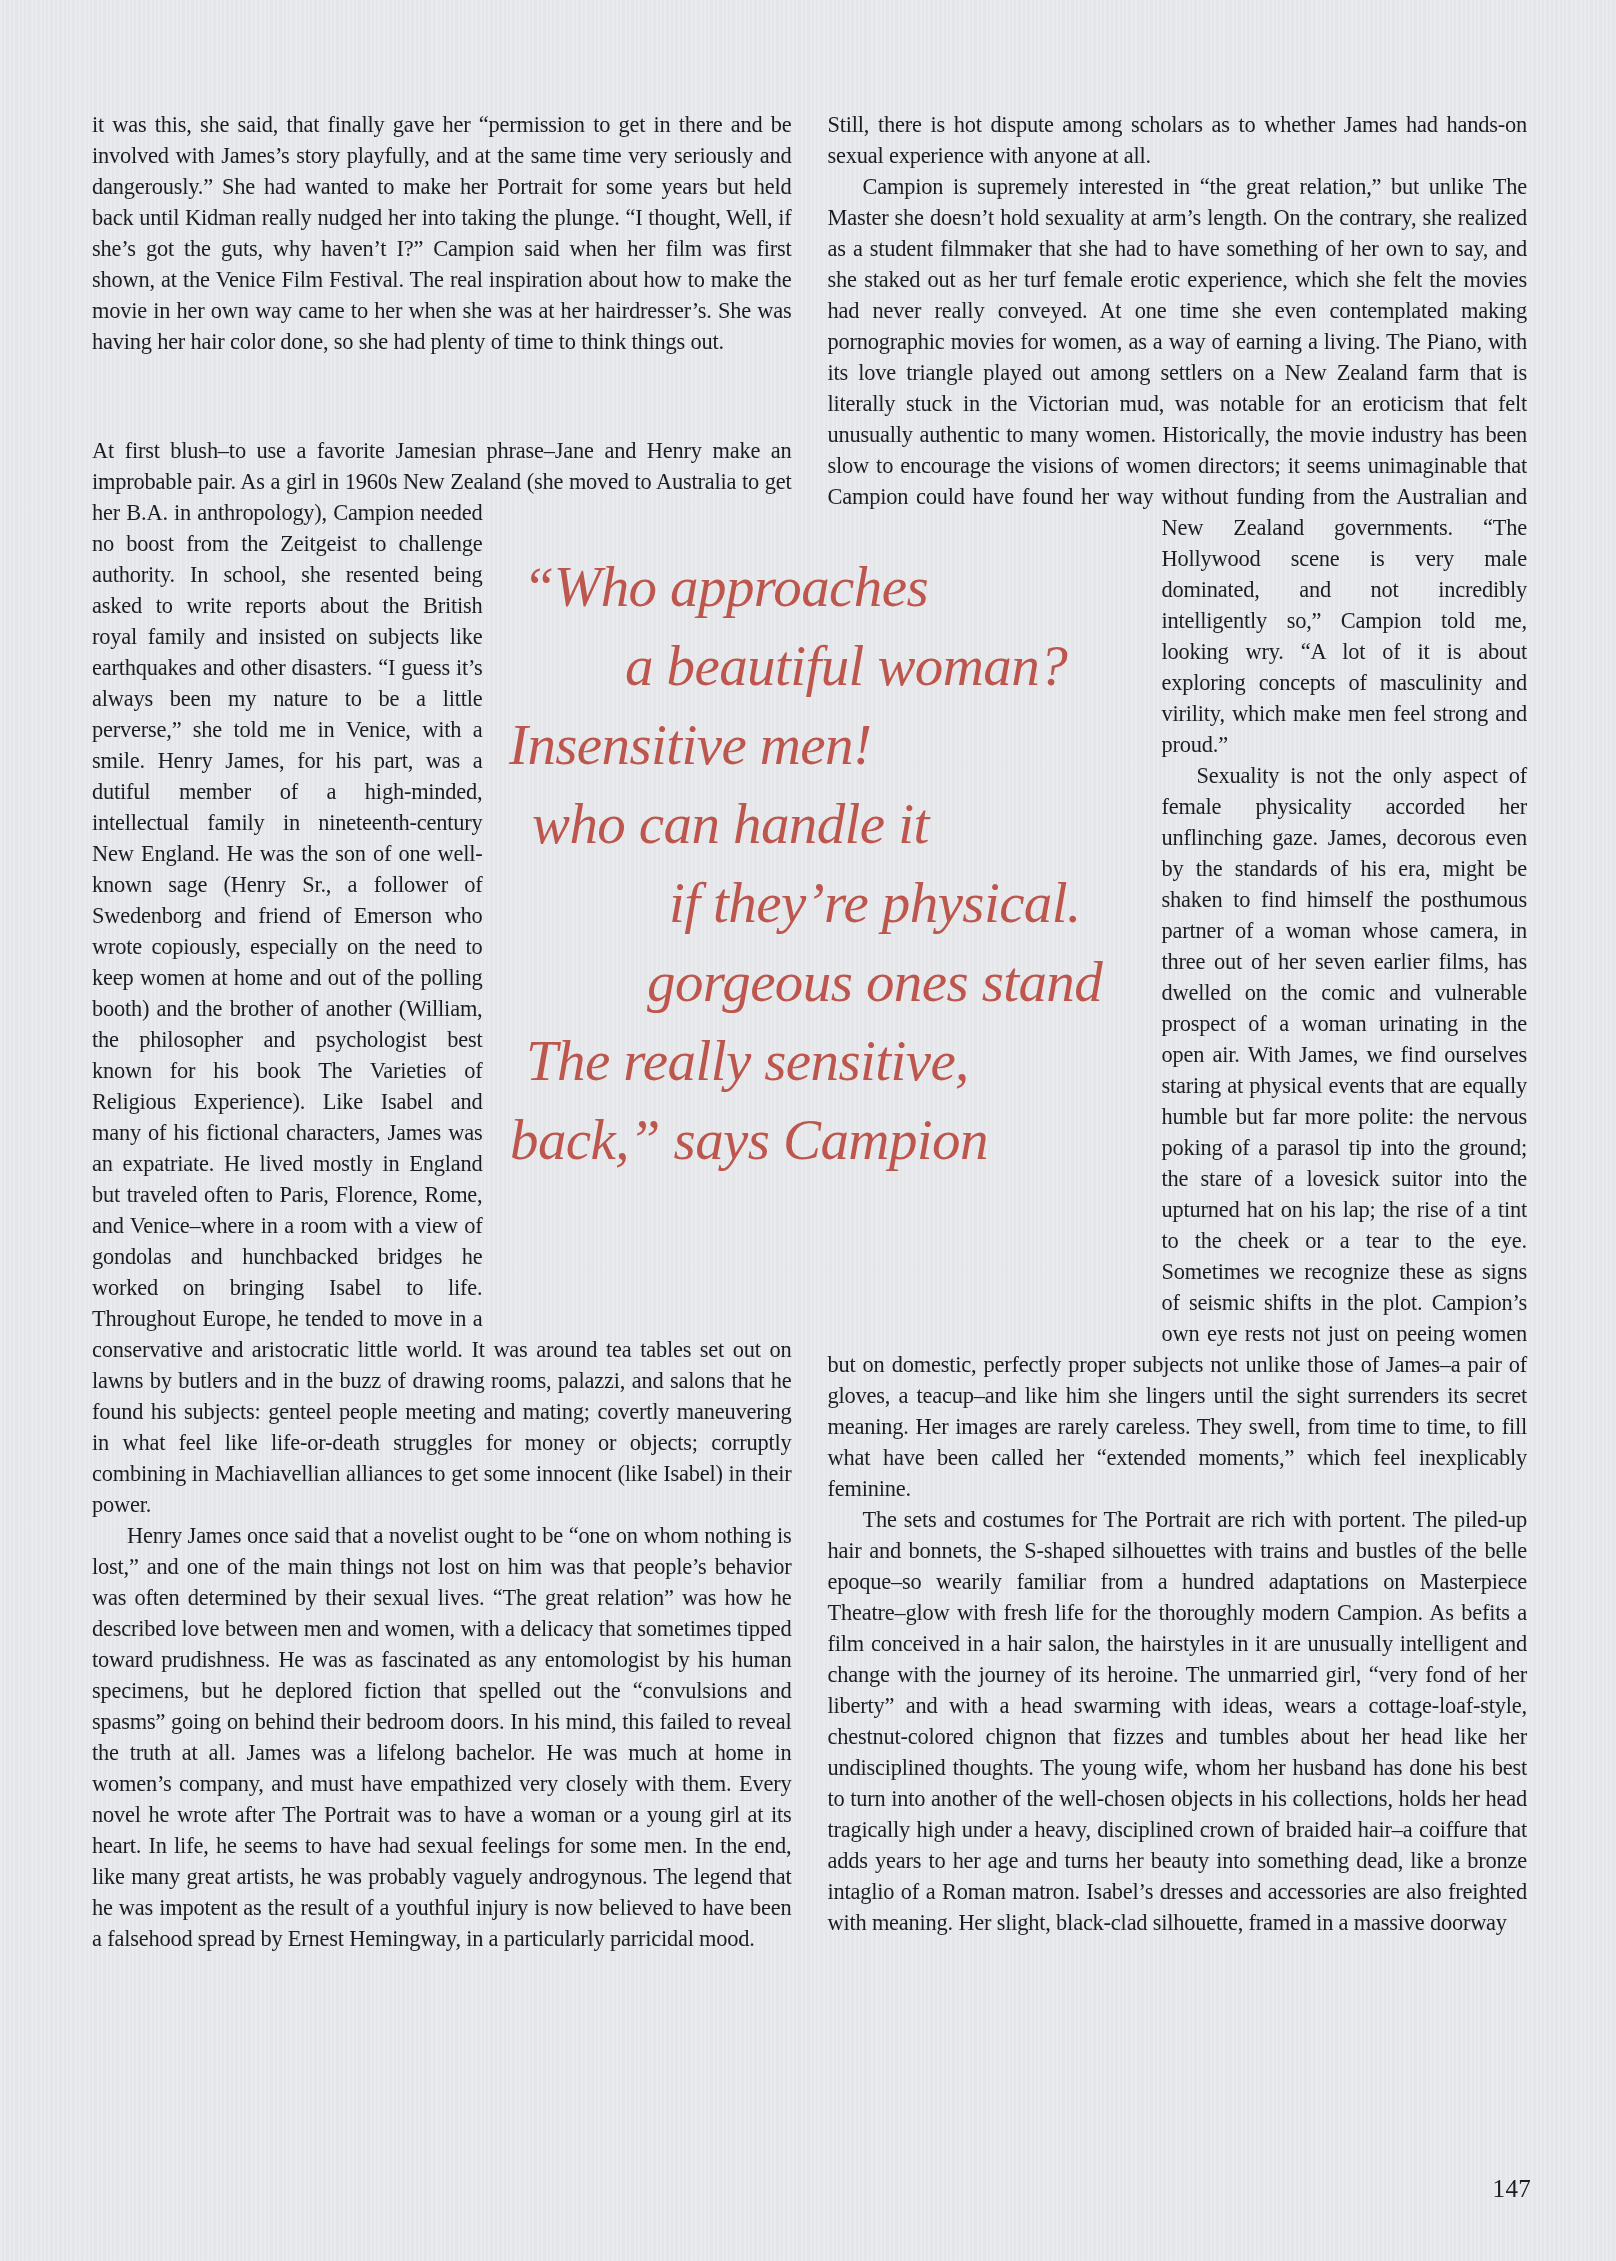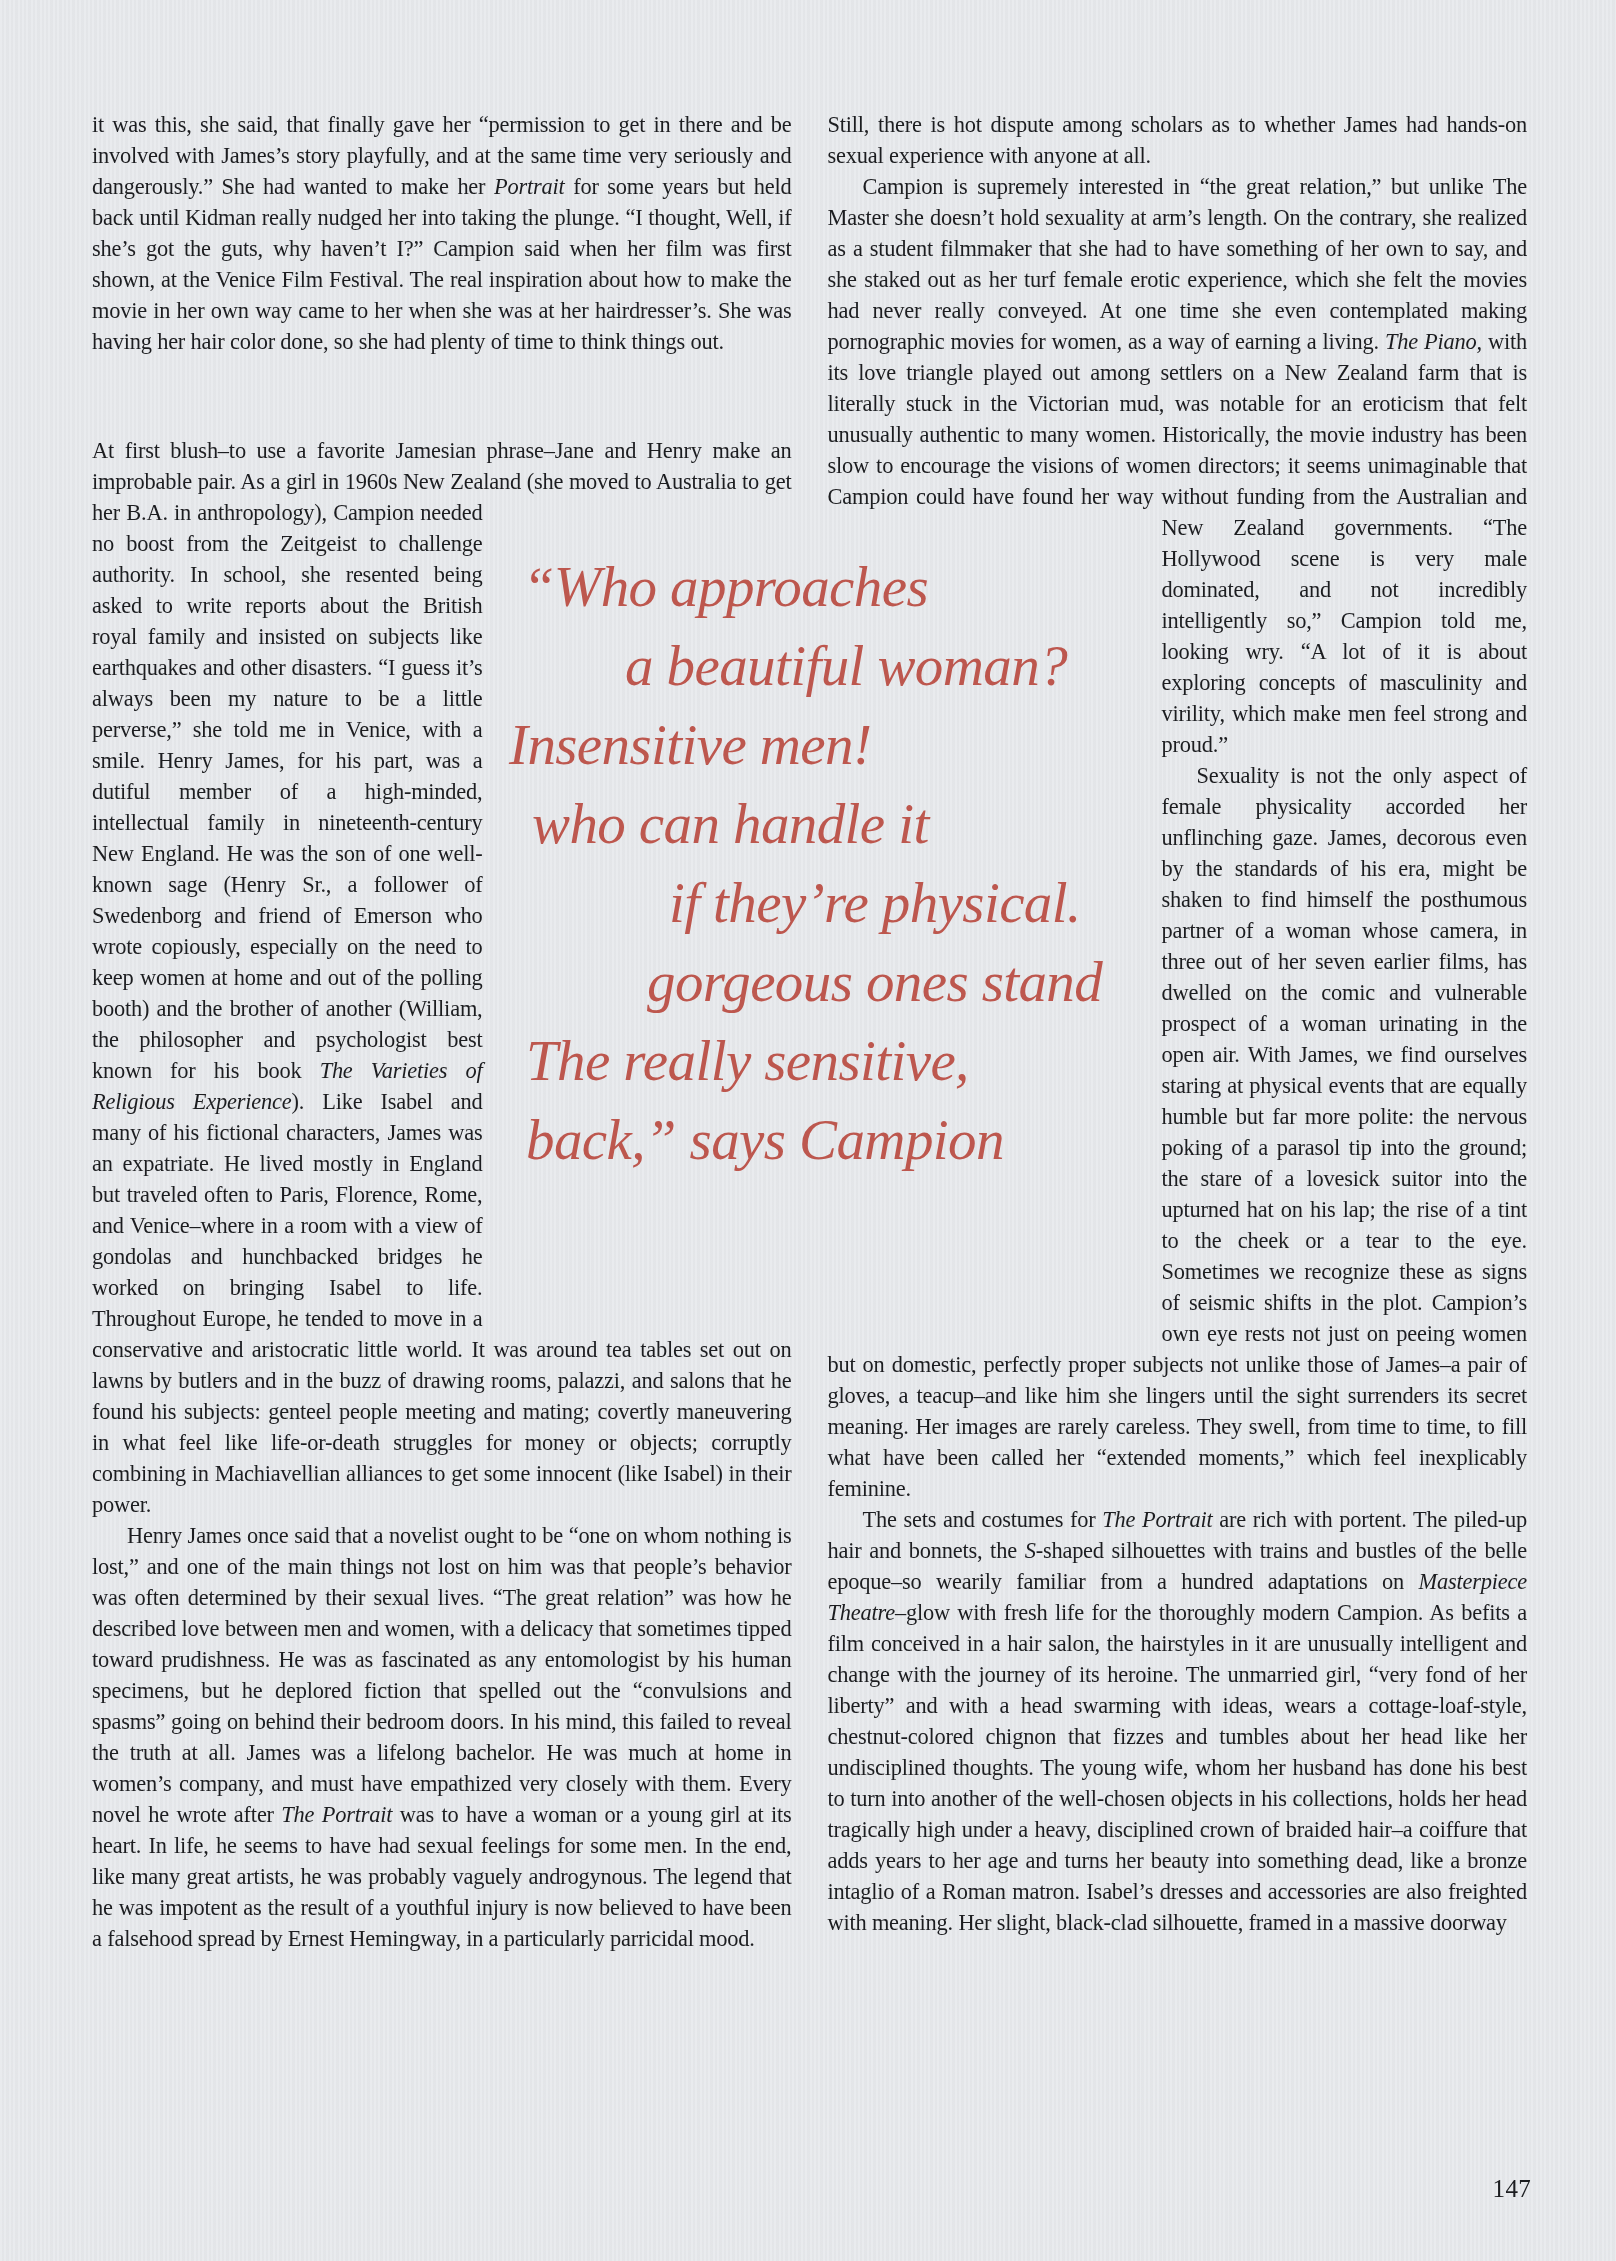--- a/index.html
+++ b/index.html
@@ -12,21 +12,21 @@
   .columns{position:absolute;left:92px;right:90px;top:109px;bottom:0;
         display:flex;gap:36px;align-items:flex-start}
   .col{flex:1 1 0;text-align:justify;font-size:22.4px;line-height:31px;letter-spacing:-0.2px}
   .col p{margin:0;hyphens:auto}
   .col p.indent{text-indent:35px}
   .p-first-left{min-height:326px}
   .p-first-right{min-height:60px}
   .spacer{pointer-events:none}
   .spacer-left-col{float:right;width:309px;height:885px;shape-outside:inset(62px 0 0 0)}
   .spacer-right-col{float:left;width:334px;height:1165px;shape-outside:inset(351px 0 0 0)}
-  .it{font-style:italic}
+  .it{}
   .pull-quote{position:absolute;left:509px;top:547px;width:616px;
         color:var(--quote,#bd574e);font-style:italic;
         font-size:57px;line-height:79px;letter-spacing:-0.6px}
   .pq-line{white-space:nowrap}
   .folio{position:absolute;top:2175px;right:86px;font-weight:400;font-size:25px;letter-spacing:0.3px}
 </style>
 </head>
 <body>
 
 <div class="page">
@@ -51,19 +51,19 @@
   </main>
 
   <aside class="pull-quote">
     <div class="pq-line" style="margin-left:13.7px">“Who approaches</div>
     <div class="pq-line" style="margin-left:116px">a beautiful woman?</div>
     <div class="pq-line" style="">Insensitive men!</div>
     <div class="pq-line" style="margin-left:23px">who can handle it</div>
     <div class="pq-line" style="margin-left:160px">if they’re physical.</div>
     <div class="pq-line" style="margin-left:138px">gorgeous ones stand</div>
     <div class="pq-line" style="margin-left:17px">The really sensitive,</div>
-    <div class="pq-line" style="margin-left:17px">back,” says Campion</div>
+    <div class="pq-line" style="margin-left:1px">back,” says Campion</div>
   </aside>
 
   <div class="folio">147</div>
 
 </div>
 
 
 </body></html>

